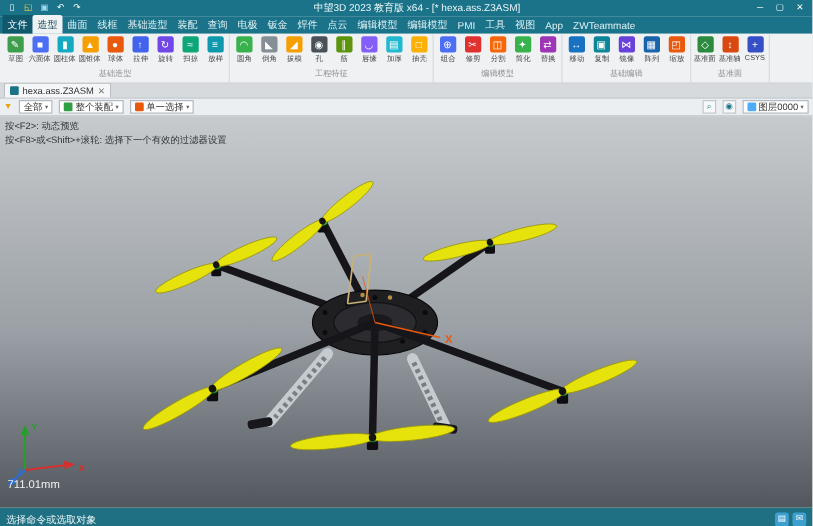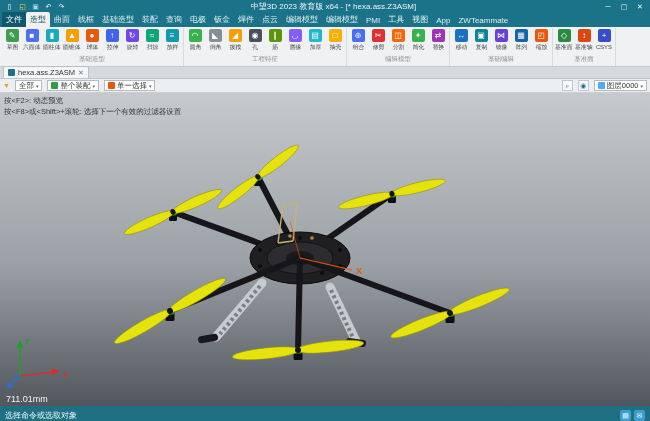--- a/index.html
+++ b/index.html
@@ -40,21 +40,21 @@
   .funnel{color:#e8a30c;font-size:7px}
   .combo{background:#fff;border:1px solid #b3bac0;height:11px;display:flex;align-items:center;gap:2px;padding:0 3px;color:#333;white-space:nowrap}
   .combo .arrow{font-size:5px;color:#666}
   .cicon{width:7px;height:7px;border-radius:1px;display:inline-block}
   .da-spacer{flex:1}
   .da-tool{width:11px;height:11px;border:1px solid #c2c7cb;background:#f7f8f9;font-size:7px;line-height:10px;text-align:center;color:#1b7389}
 
   
   .viewport{flex:1;position:relative;background:linear-gradient(180deg,#c7cacd 0%,#9aa0a5 55%,#51575d 100%);overflow:hidden}
   .prompt{position:absolute;left:4px;top:3px;font-size:7.5px;color:#2f3438;line-height:1.4}
-  .scale-label{position:absolute;left:6px;bottom:2px;color:#f2f2f2;font-size:9px}
+  .scale-label{position:absolute;left:6px;bottom:14px;color:#f2f2f2;font-size:9px}
   .drone{position:absolute;left:0;top:0}
   .triad{position:absolute;left:4px;bottom:16px}
   .arm{stroke:#16161a;stroke-width:6;stroke-linecap:round}
   .blade{fill:#e6e20c;stroke:#96930a;stroke-width:.6}
   .leg{stroke:#c6cbd0;stroke-width:9;stroke-linecap:round}
   .leg-slots{stroke:#777e85;stroke-width:4;stroke-dasharray:3 3}
   .triad-label{font-size:7px;font-weight:bold}
 
   
   .statusbar{height:15px;background:#1f7082;display:flex;align-items:flex-end;color:#eef7fa;font-size:8px;padding:0 5px;gap:4px;flex:0 0 auto}

